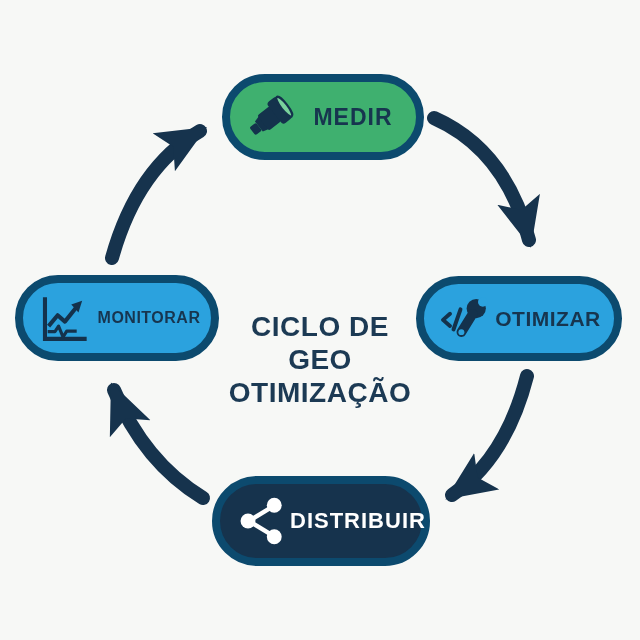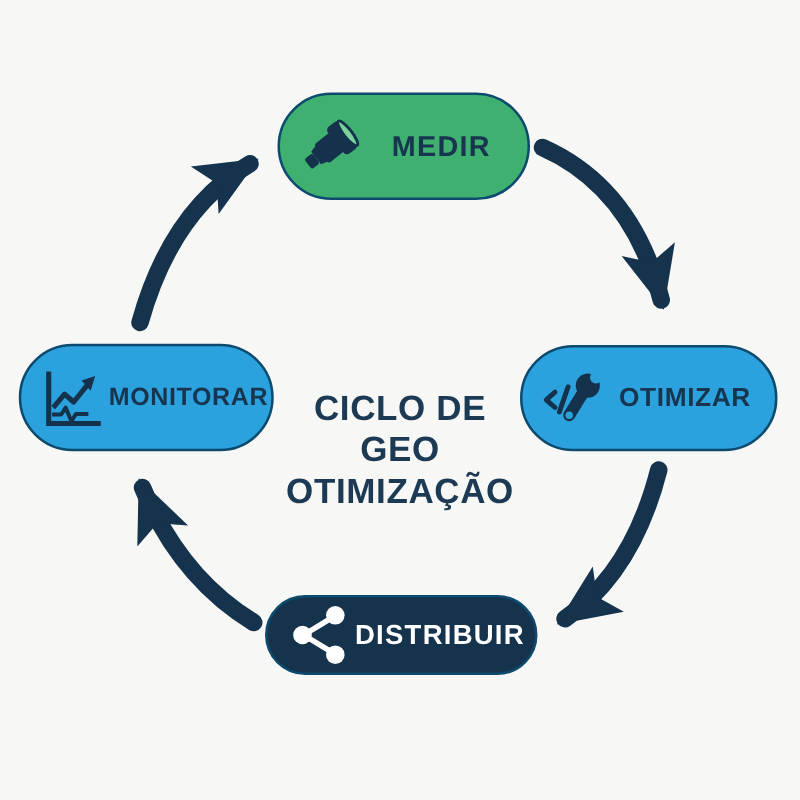--- a/index.html
+++ b/index.html
@@ -9,38 +9,38 @@
     font-family:"Liberation Sans","DejaVu Sans",sans-serif;
     position:relative;overflow:hidden;
   }
   .canvas{position:absolute;inset:0;width:640px;height:640px;}
   .arrows-layer{position:absolute;left:0;top:0;z-index:1;}
   .node{
     position:absolute;z-index:2;
     display:flex;align-items:center;
     border-radius:48px;
     box-sizing:border-box;
-    border:2px solid #0c4a6e;
+    border:8px solid #0c4a6e;
   }
   .node .icon{flex:0 0 auto;display:flex;align-items:center;justify-content:center;}
   .node .label{
     flex:1 1 auto;text-align:center;
     font-weight:700;letter-spacing:1px;
     color:#17354f;
     padding-right:10px;
     white-space:nowrap;
   }
   .node-medir{left:222px;top:74px;width:202px;height:86px;background:#3fb06f;}
   .node-medir .label{font-size:23px;}
   .node-otimizar{left:416px;top:276px;width:206px;height:85px;background:#2ba2de;}
   .node-otimizar .label{font-size:21px;letter-spacing:0.5px;text-align:center;}
-  .node-distribuir{left:212px;top:476px;width:218px;height:64px;background:#16334d;}
+  .node-distribuir{left:212px;top:476px;width:218px;height:90px;background:#16334d;}
   .node-distribuir .label{font-size:22px;color:#ffffff;letter-spacing:1px;}
   .node-monitorar{left:15px;top:275px;width:204px;height:86px;background:#2ba2de;}
-  .node-monitorar .label{font-size:20px;letter-spacing:0.5px;padding-right:6px;}
+  .node-monitorar .label{font-size:16px;letter-spacing:0.5px;padding-right:6px;}
   .node-medir .icon{padding-left:12px;}
   .node-otimizar .icon{padding-left:12px;}
   .node-distribuir .icon{padding-left:14px;}
   .node-monitorar .icon{padding-left:12px;}
   .center-title{
     position:absolute;z-index:2;
     left:195px;top:284px;width:250px;
     text-align:center;
     color:#1c3a54;
     font-weight:800;

